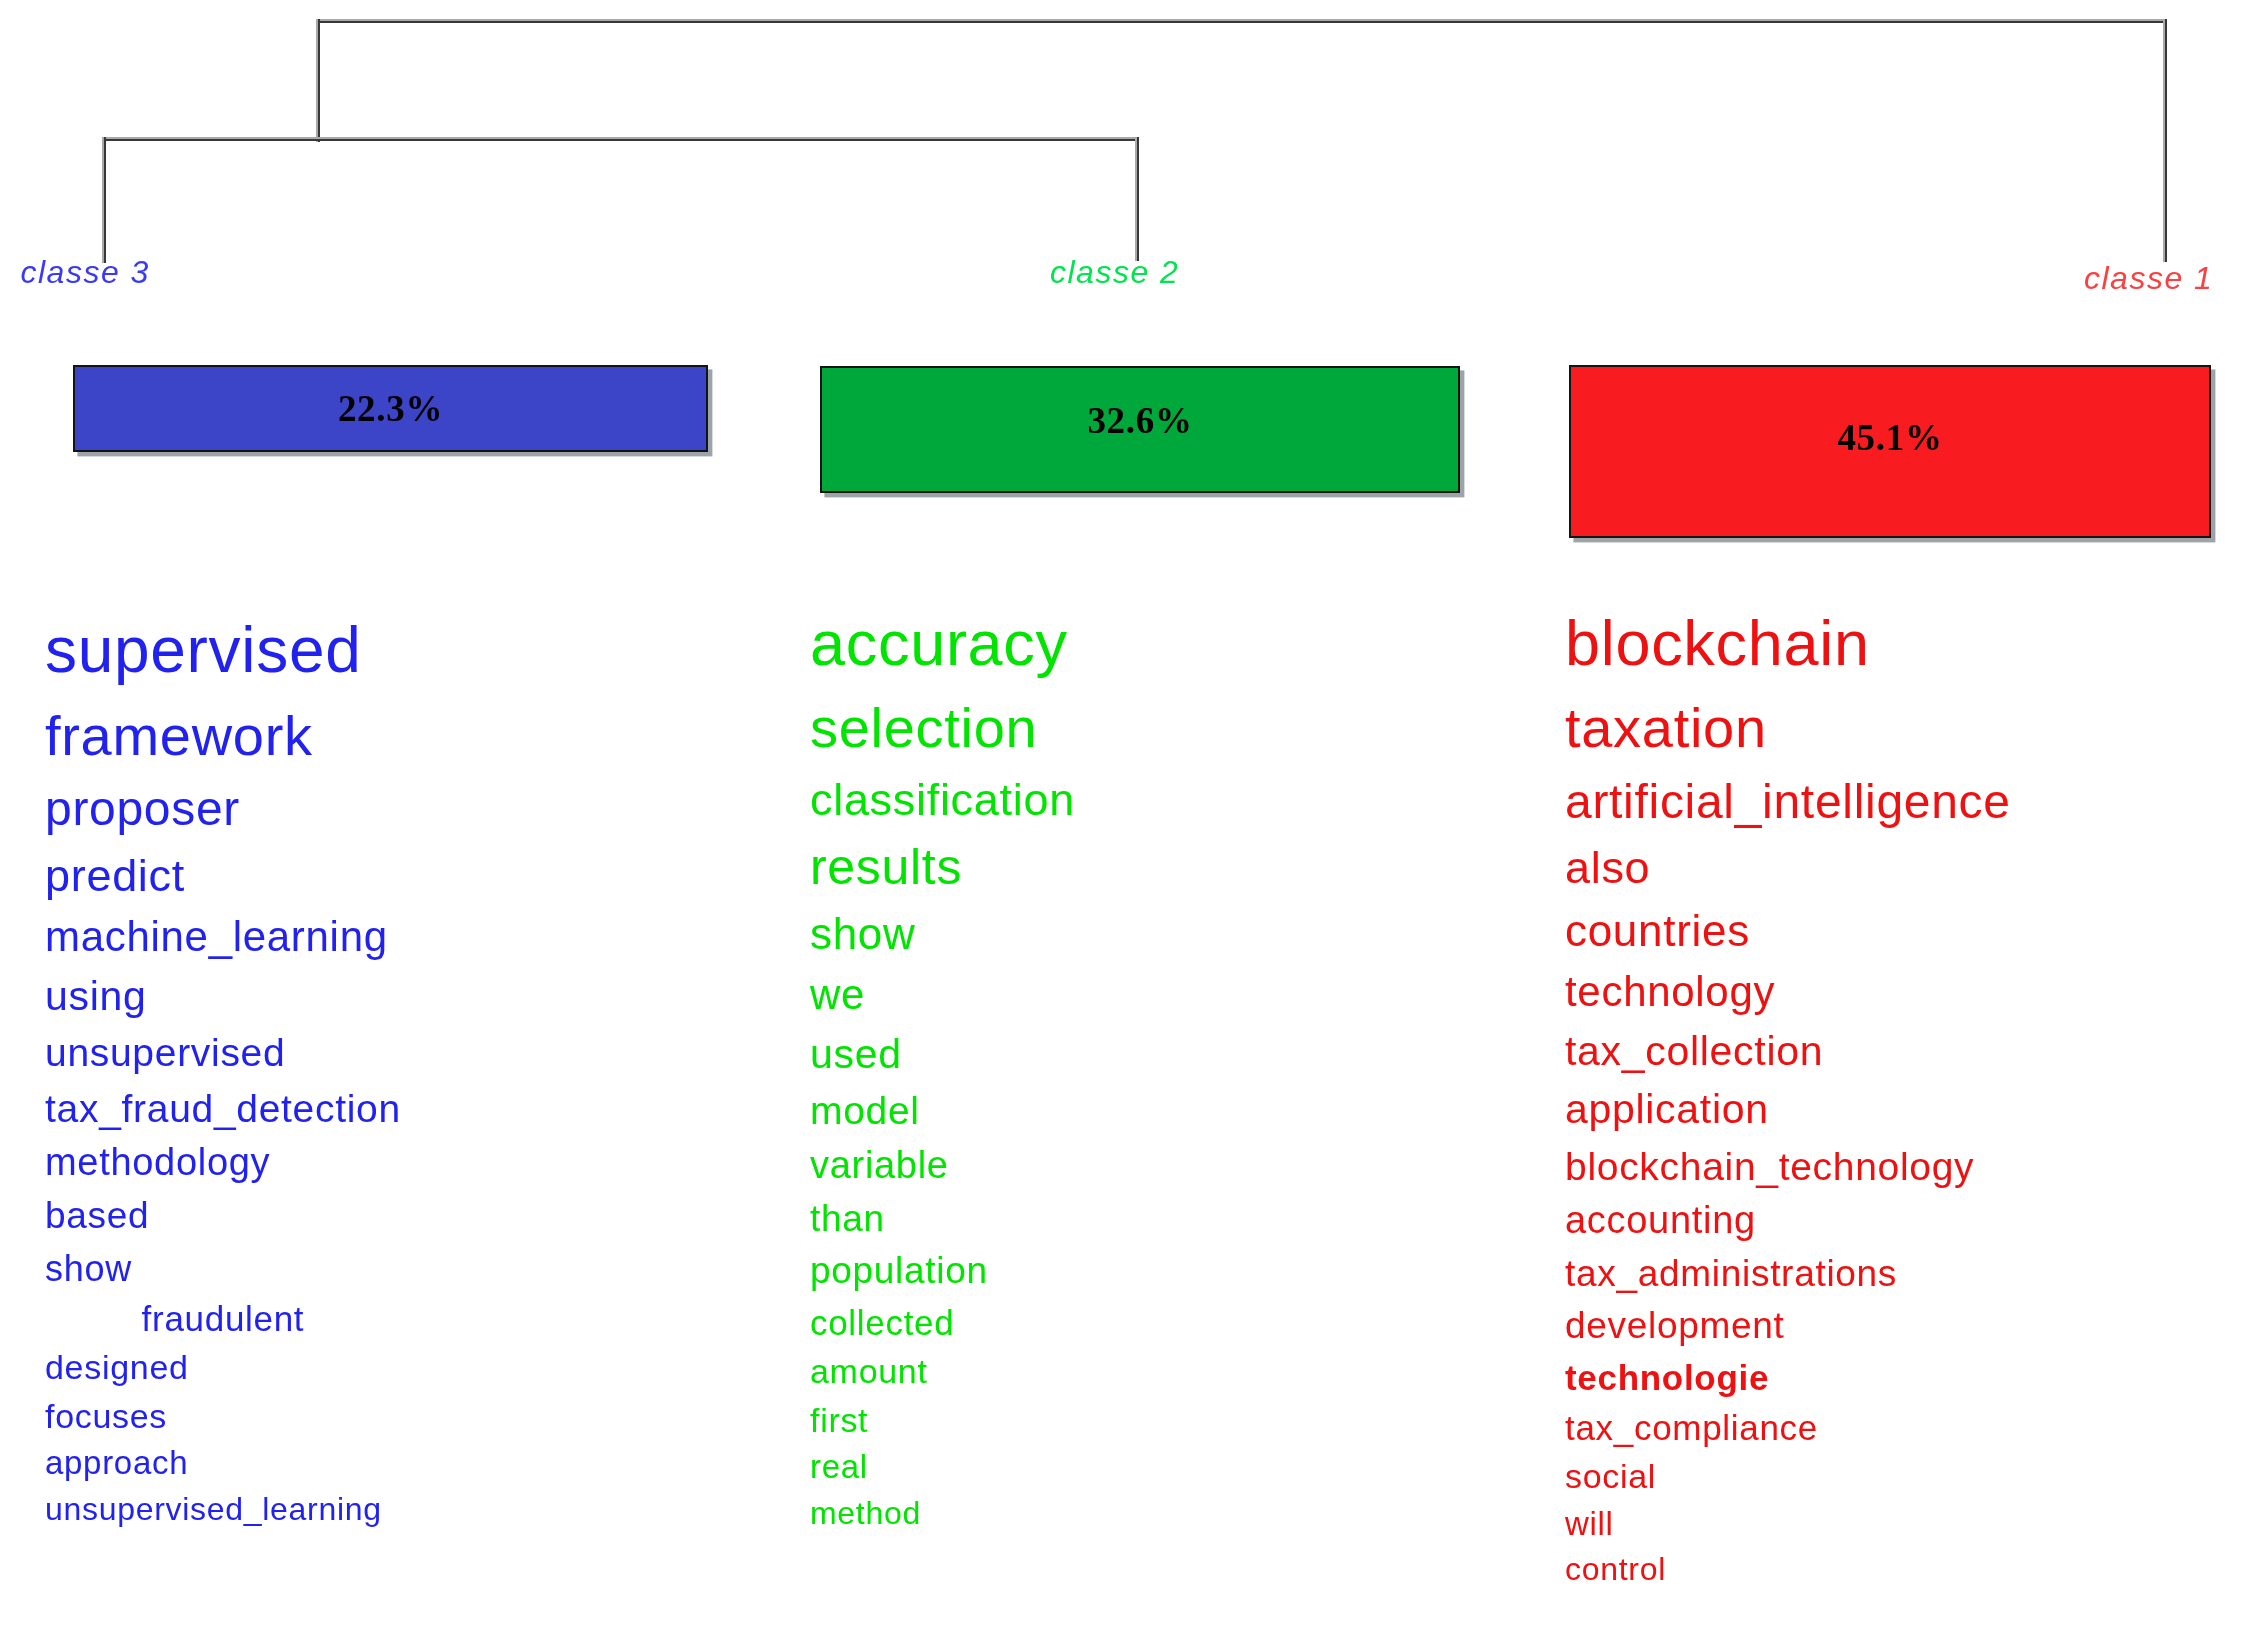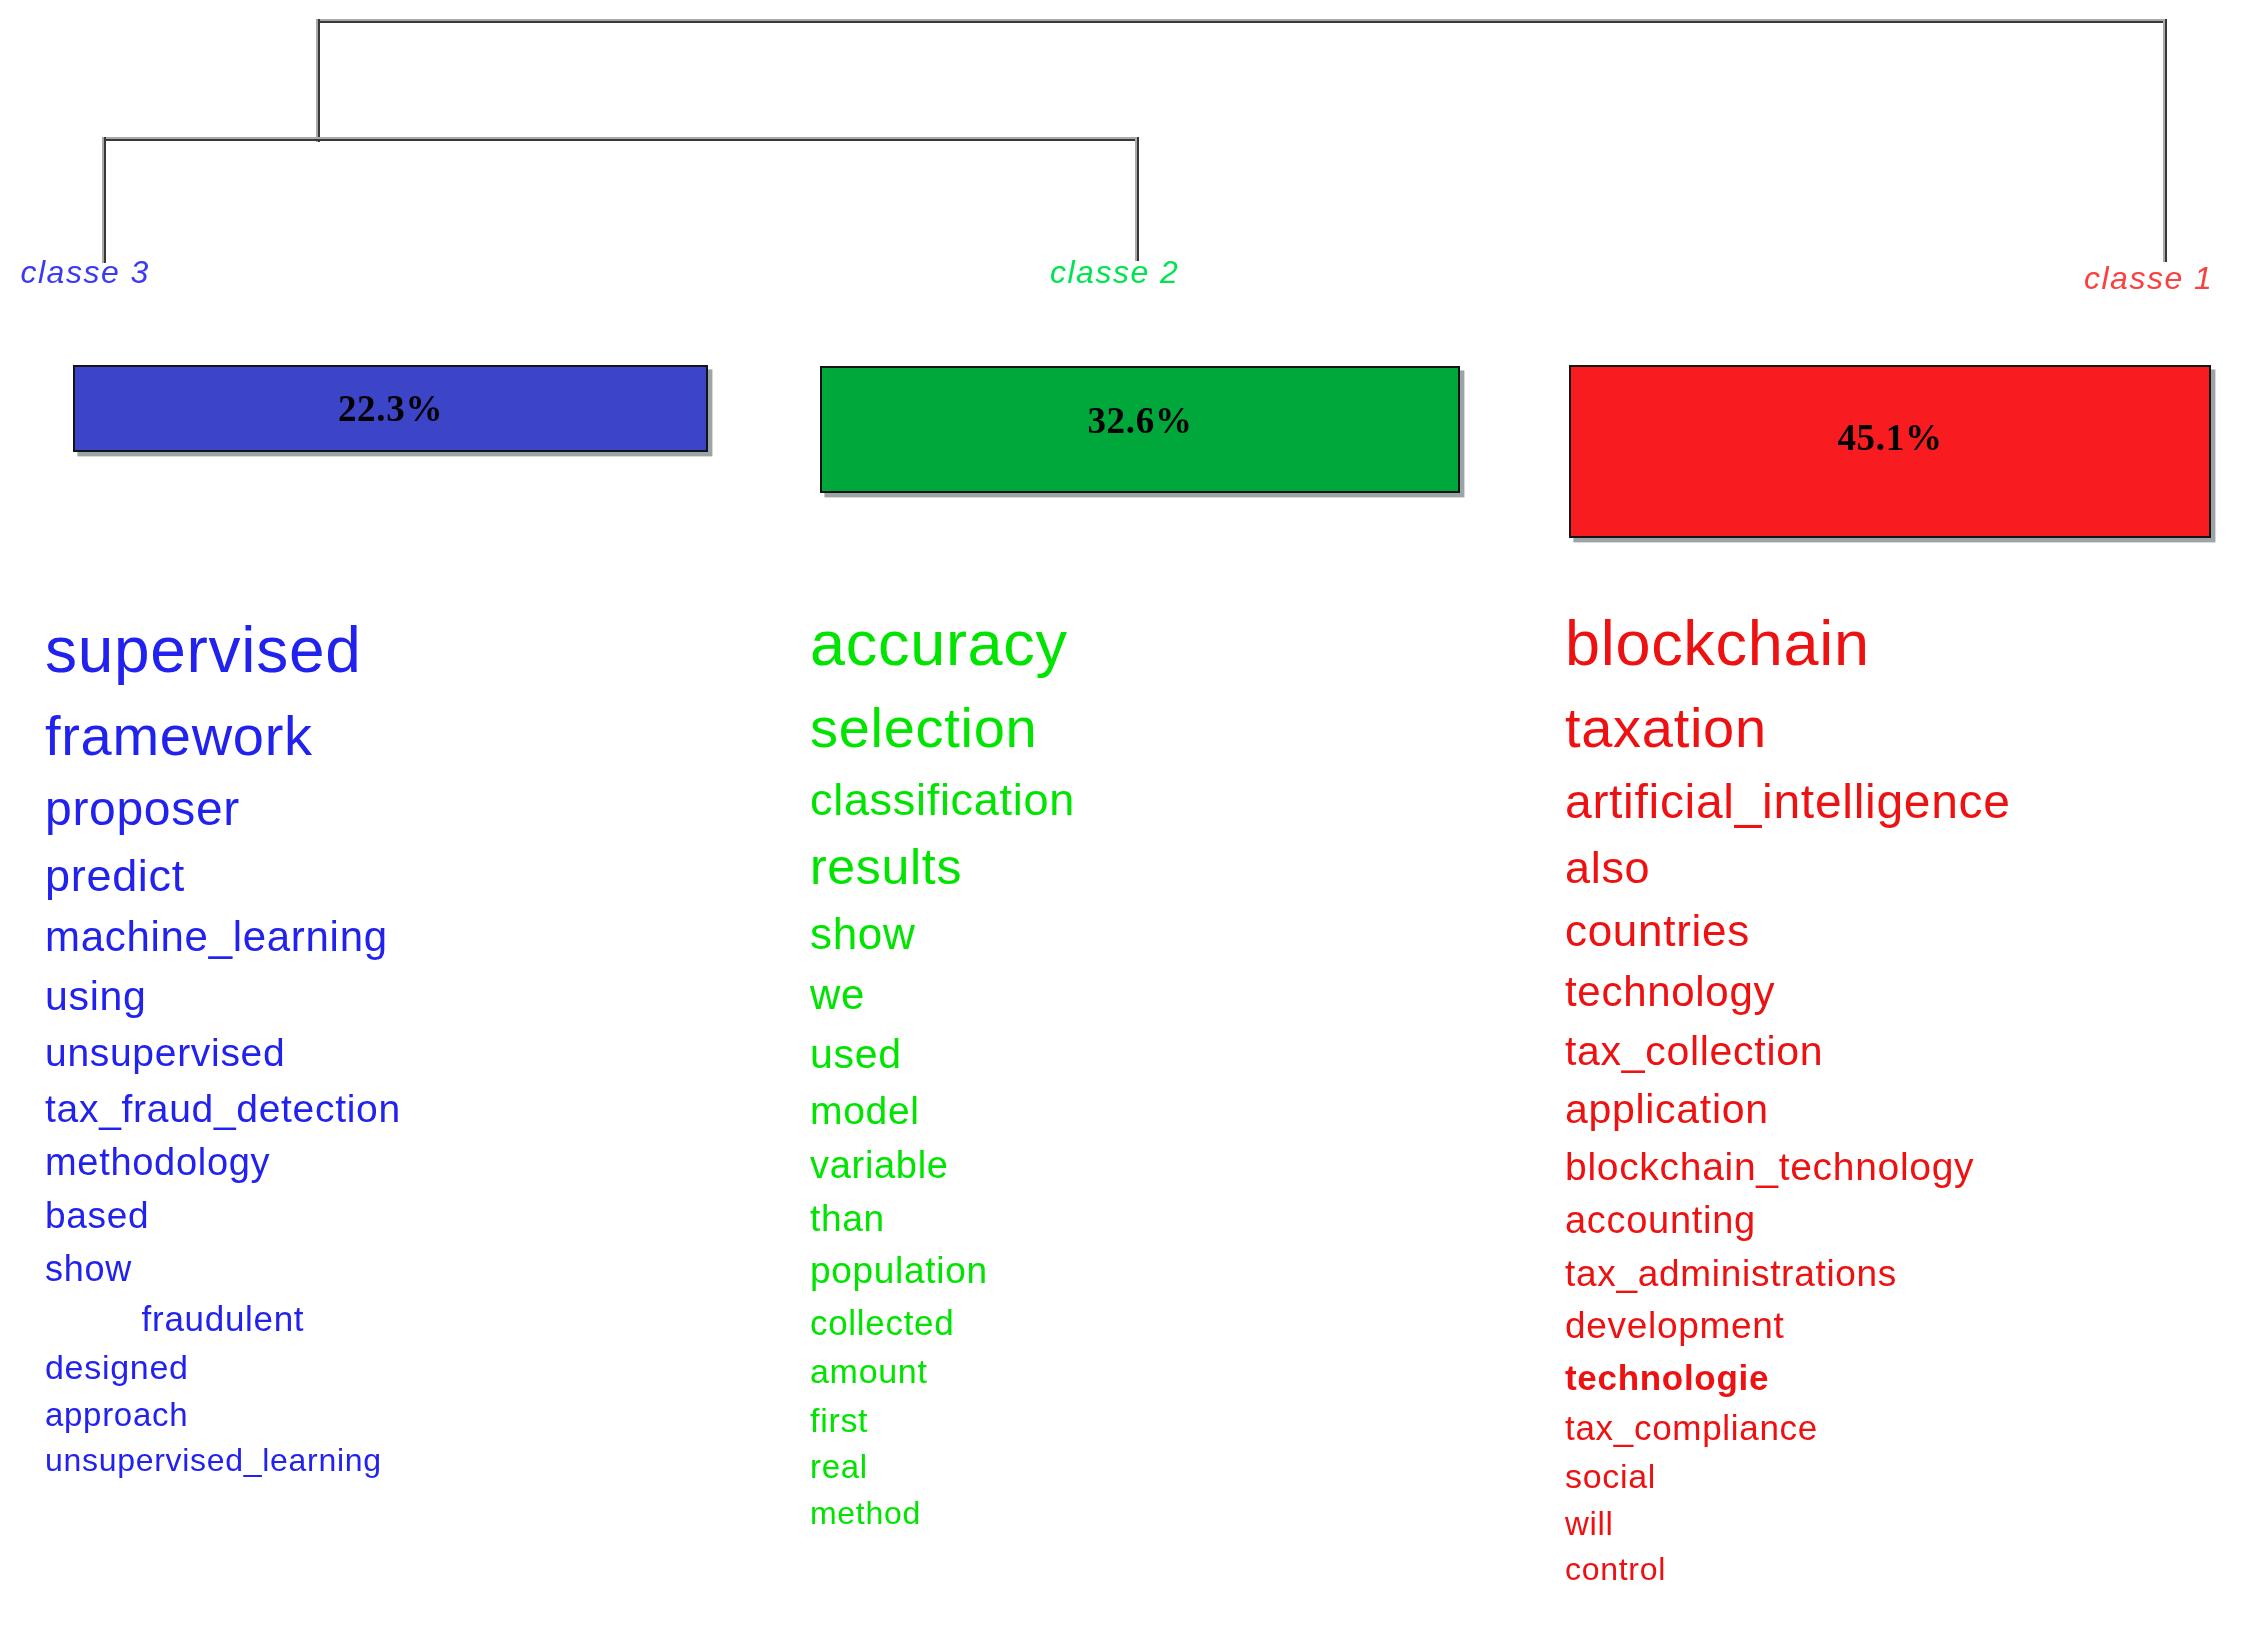--- a/index.html
+++ b/index.html
@@ -98,20 +98,21 @@
       <span class="word" style="font-size: 45px; color: rgb(34, 34, 238);">predict</span>
       <span class="word" style="font-size: 42px; color: rgb(34, 34, 238);">machine_learning</span>
       <span class="word" style="font-size: 41px; color: rgb(34, 34, 238);">using</span>
       <span class="word" style="font-size: 39px; color: rgb(34, 34, 238);">unsupervised</span>
       <span class="word" style="font-size: 39px; color: rgb(34, 34, 238);">tax_fraud_detection</span>
       <span class="word" style="font-size: 38px; color: rgb(34, 34, 238);">methodology</span>
       <span class="word" style="font-size: 37px; color: rgb(34, 34, 238);">based</span>
       <span class="word" style="font-size: 36px; color: rgb(34, 34, 238);">show</span>
       <span class="word" style="font-size: 35px; color: rgb(34, 34, 238); text-align: center;">fraudulent</span>
       <span class="word" style="font-size: 34px; color: rgb(34, 34, 238);">designed</span>
+      <span class="word" style="font-size: 34px; color: rgb(34, 34, 238);">focuses</span>
       <span class="word" style="font-size: 33px; color: rgb(34, 34, 238);">approach</span>
       <span class="word" style="font-size: 32px; color: rgb(34, 34, 238);">unsupervised_learning</span>
     </div>
   <div id="words-1" class="wordcol">
       <span class="word" style="font-size: 63px; color: rgb(0, 228, 0);">accuracy</span>
       <span class="word" style="font-size: 56px; color: rgb(0, 228, 0);">selection</span>
       <span class="word" style="font-size: 45px; color: rgb(0, 228, 0);">classification</span>
       <span class="word" style="font-size: 50px; color: rgb(0, 228, 0);">results</span>
       <span class="word" style="font-size: 44px; color: rgb(0, 228, 0);">show</span>
       <span class="word" style="font-size: 42px; color: rgb(0, 228, 0);">we</span>

